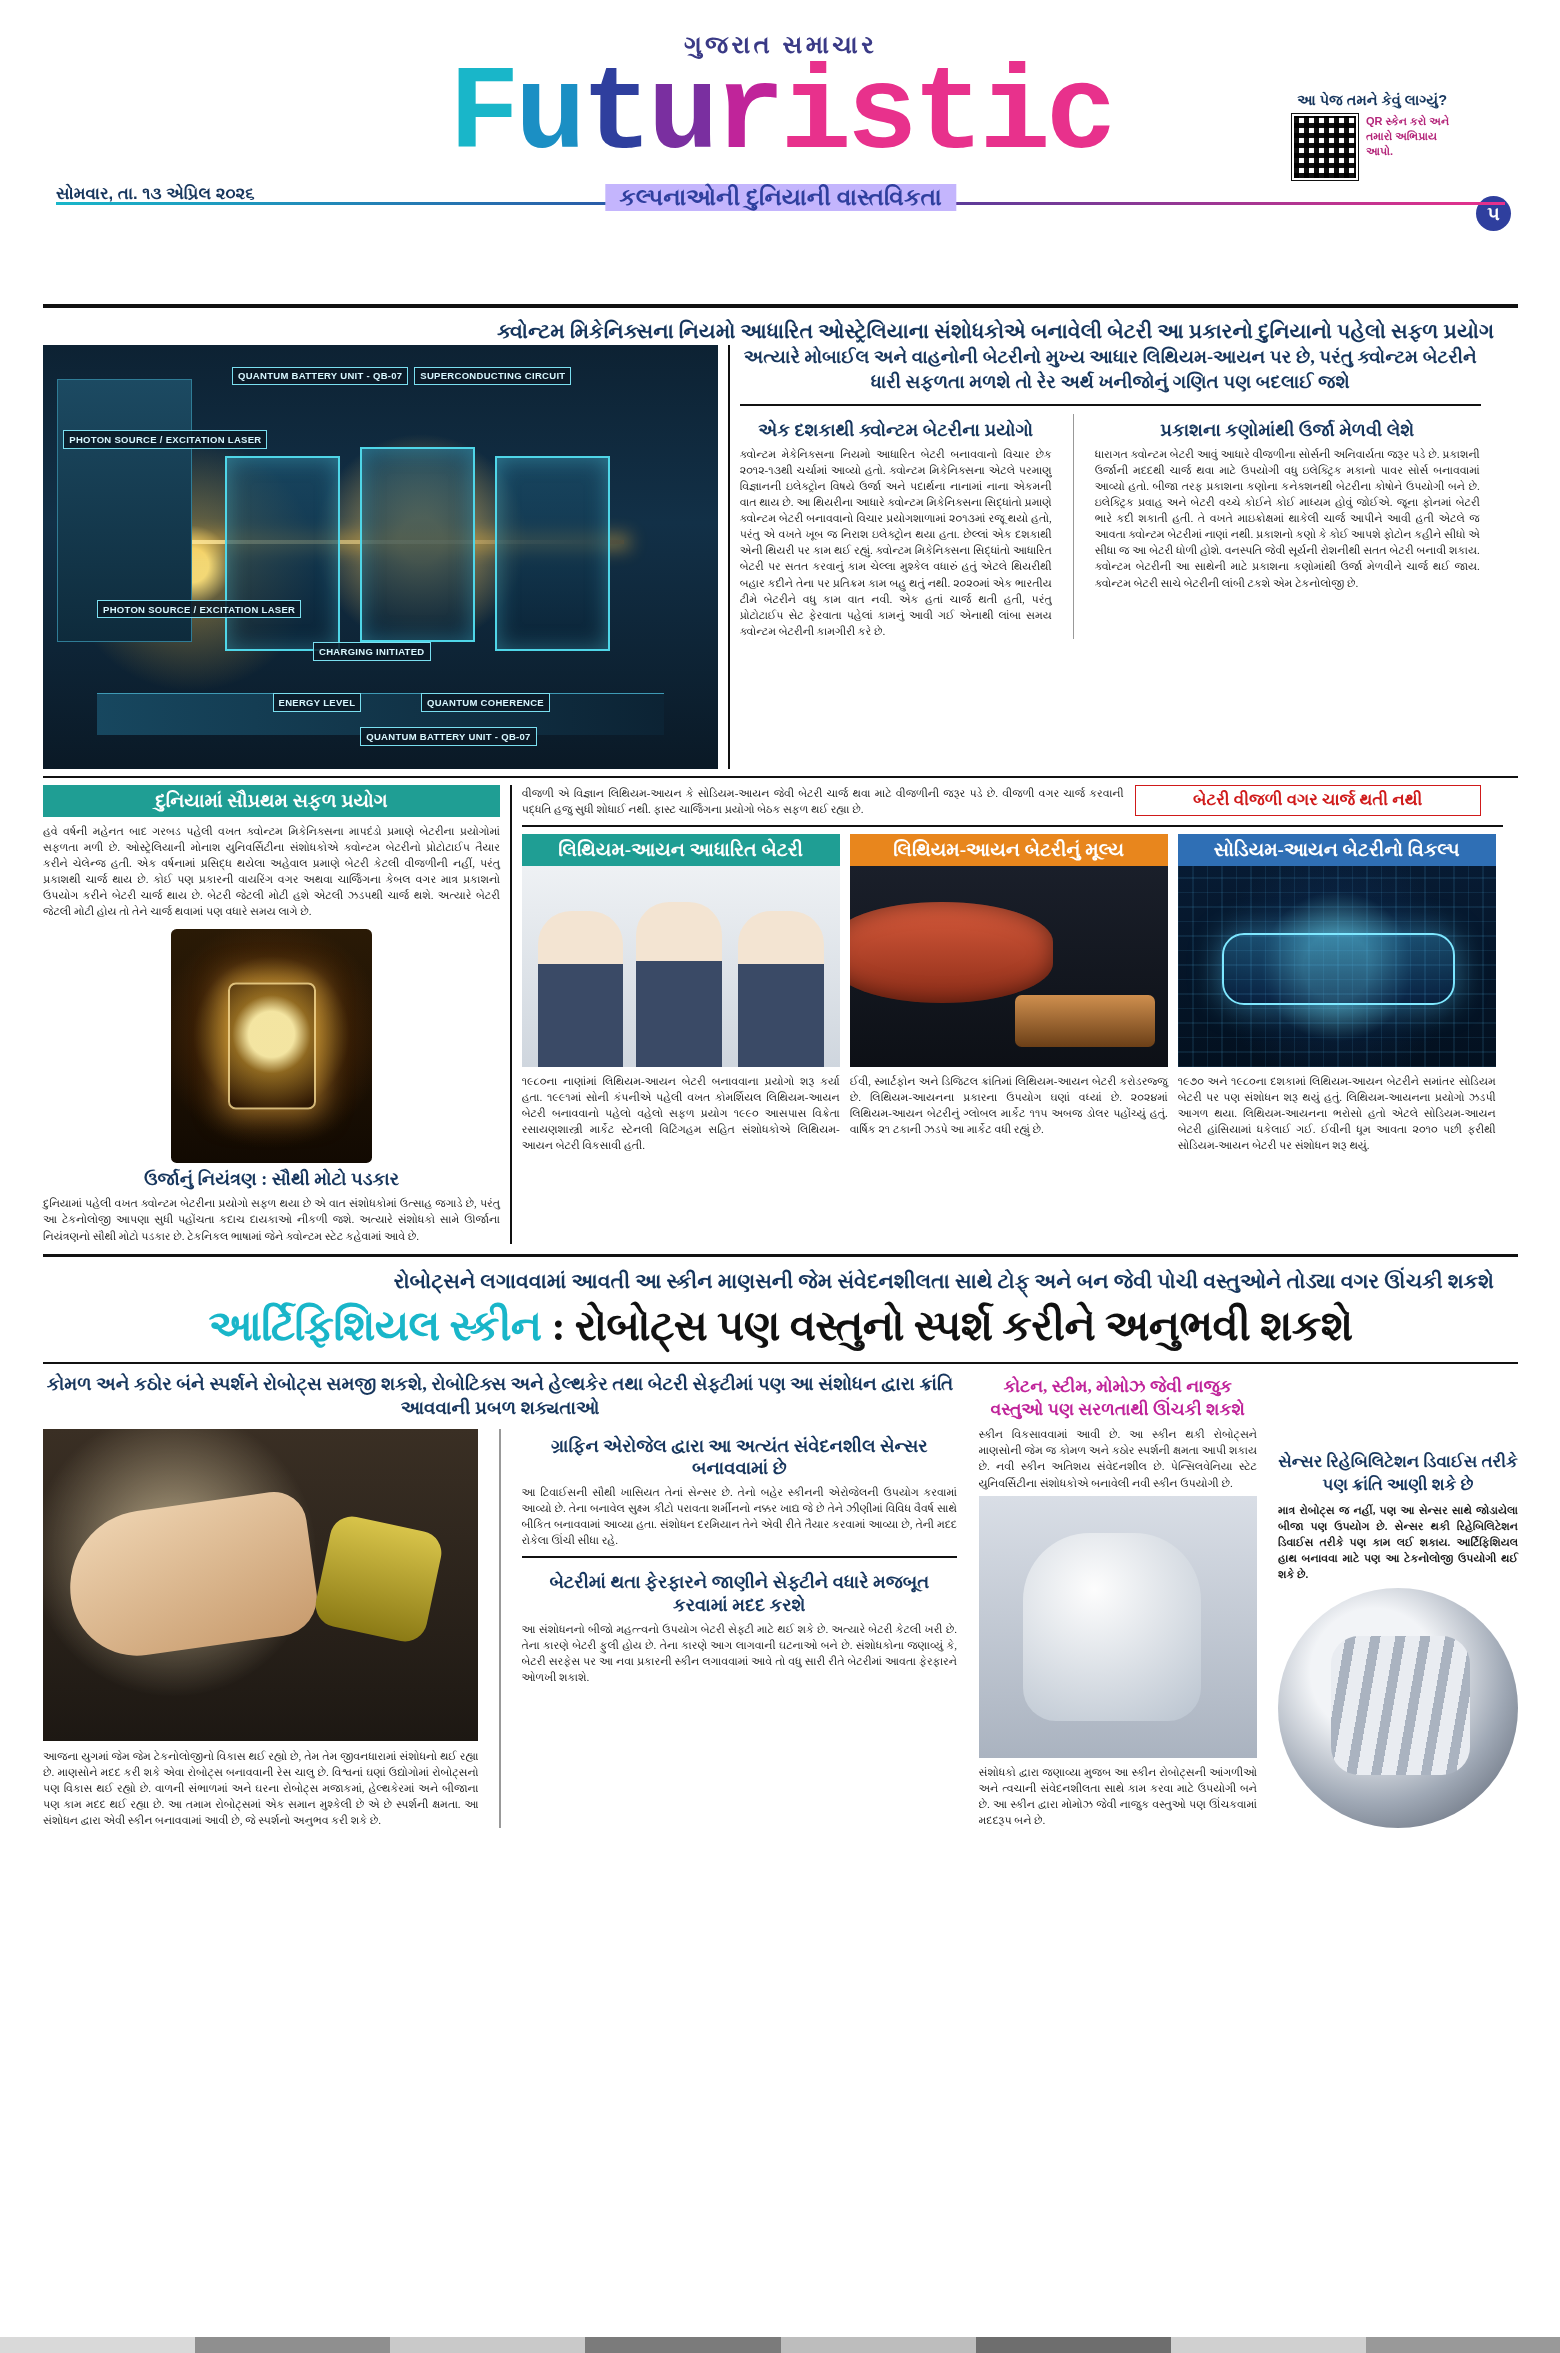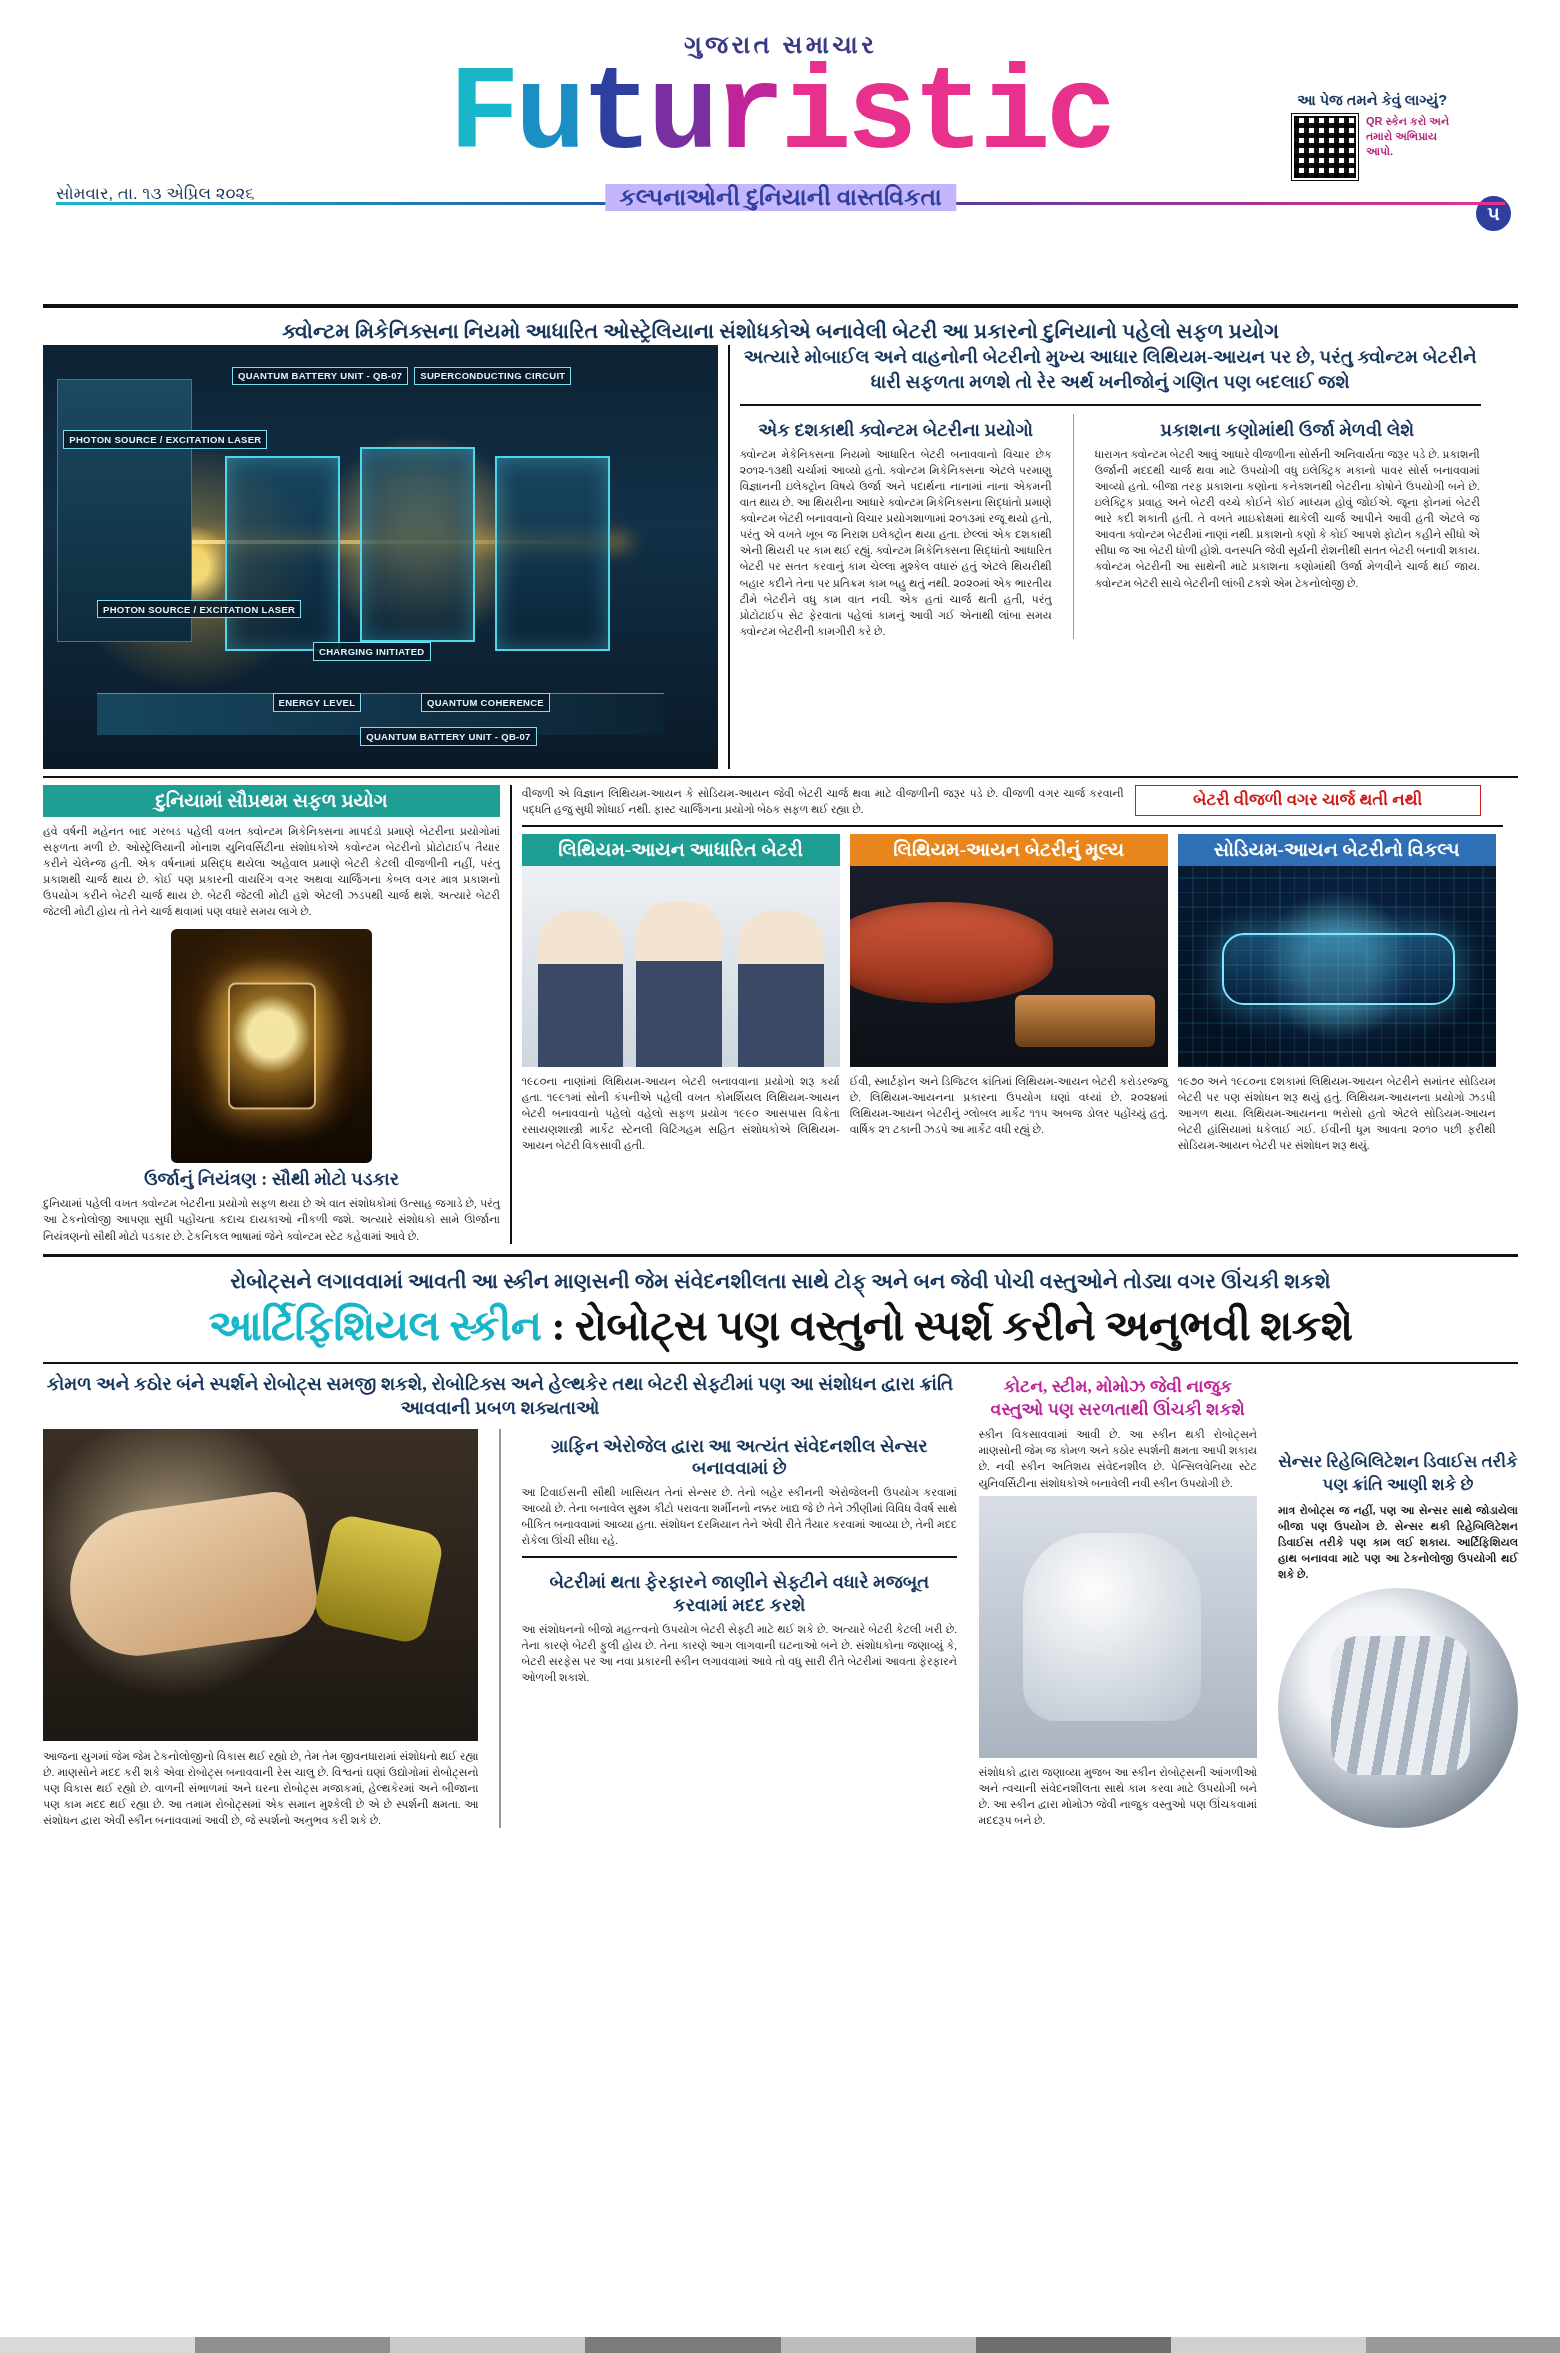--- a/index.html
+++ b/index.html
@@ -49,21 +49,21 @@
   .logo .d { color: #7a2fa0; }
   .logo .e { color: #c0249a; }
   .logo .f { color: #e8318c; }
 
   .date-line {
     position: absolute;
     left: 56px;
     top: 184px;
     font-size: 16.7px;
     color: #17365d;
-    font-weight: normal;
+    font-weight: bold;
   }
   .qr-box {
     position: absolute;
     right: 111px;
     top: 114px;
     display: flex;
     align-items: flex-start;
     gap: 7.8px;
   }
   .qr-caption {
@@ -126,21 +126,21 @@
     font-family: Liberation Serif, serif;
   }
 
   
   .hr-thick { height: 3.9px; background: #111; margin: 0 43px; }
   .hr-thin { height: 1.7px; background: #111; margin: 0 43px; }
   .hr-mid { height: 2.2px; background: #111; margin: 6.7px 43px; }
 
   
   .kicker {
-    text-align: center;
+    text-align: right;
     font-size: 20.6px;
     font-weight: bold;
     color: #17365d;
     padding: 12.3px 67px 2.2px;
     font-family: "Liberation Serif", serif;
   }
   .headline {
     text-align: center;
     font-size: 46px;
     font-weight: bold;

